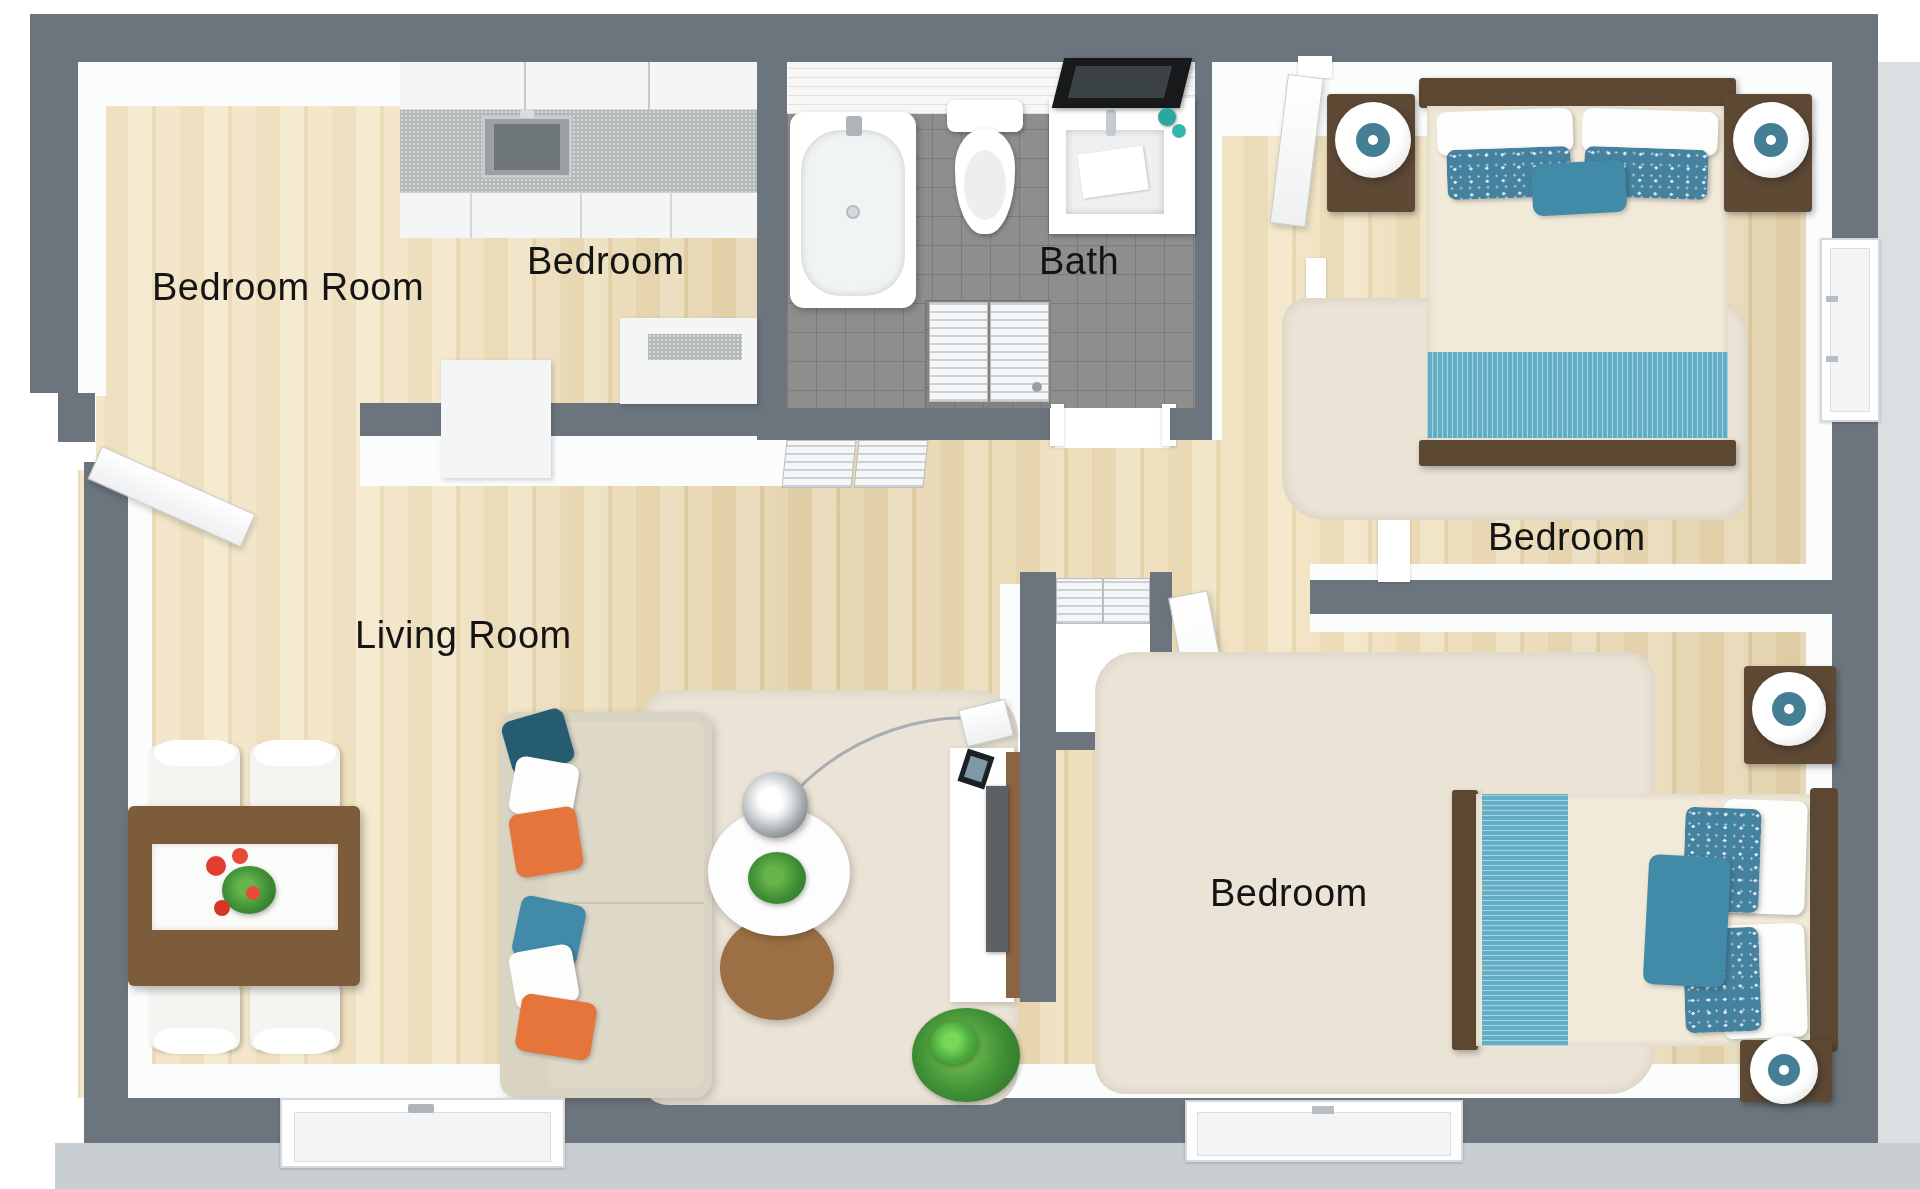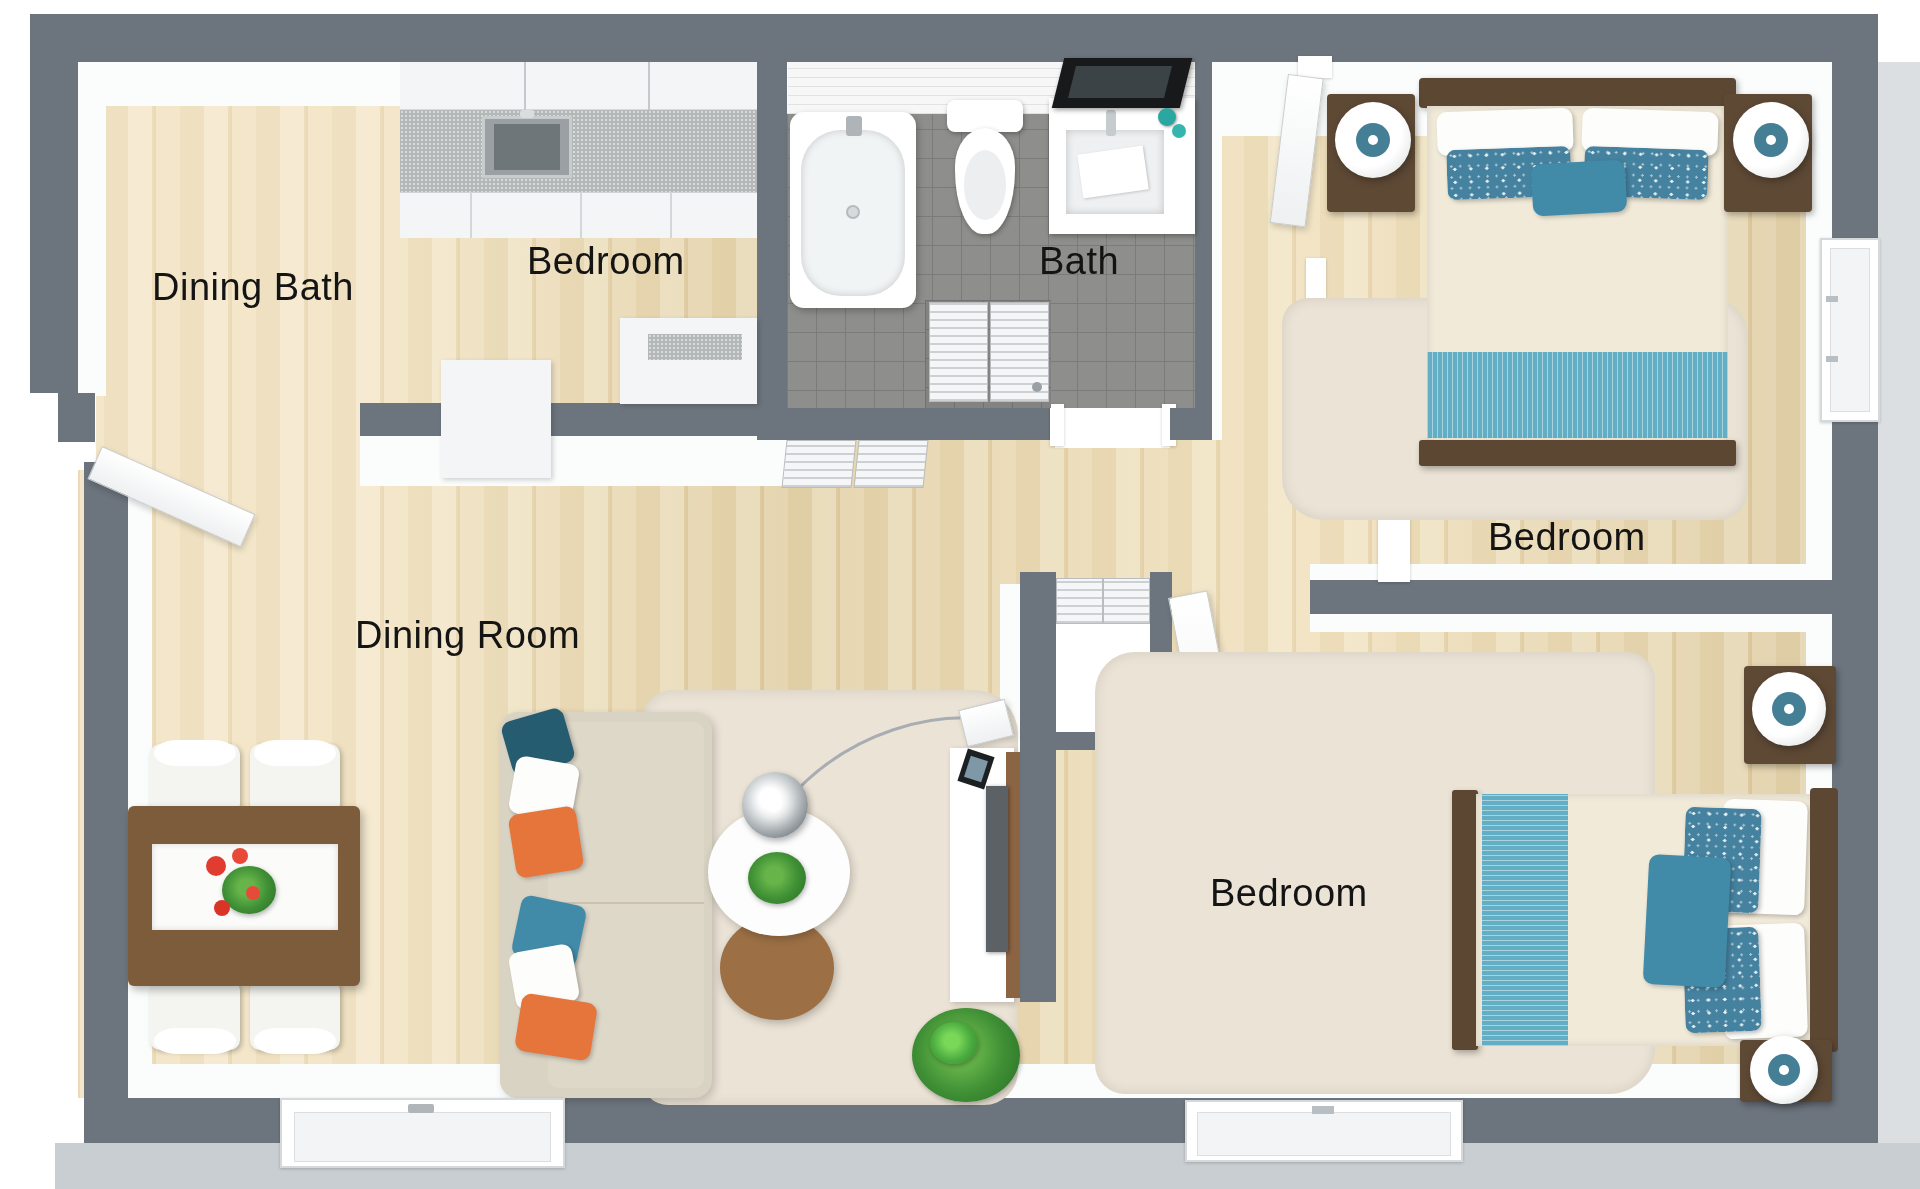--- a/index.html
+++ b/index.html
@@ -286,20 +286,20 @@
   <div style="left:962px;top:752px;width:28px;height:34px;background:#1d2022;transform:rotate(18deg);"></div>
   <div style="left:967px;top:758px;width:18px;height:22px;background:#7e98a8;transform:rotate(18deg);"></div>
 
   <div class="plant" style="left:912px;top:1008px;width:108px;height:94px;"></div>
   <div class="plant" style="left:930px;top:1022px;width:48px;height:42px;filter:brightness(1.2);"></div>
 
   <div class="frame" style="left:280px;top:1098px;width:285px;height:70px;border:2px solid #d5d9dc;"></div>
   <div style="left:294px;top:1112px;width:257px;height:50px;background:#f2f4f5;border:1px solid #dcdfe2;"></div>
   <div style="left:408px;top:1104px;width:26px;height:9px;background:#b0b5ba;border-radius:2px;"></div>
 
-  <div class="label" style="left:152px;top:266px;">Dining Bath</div>
+  <div class="label" style="left:152px;top:266px;">Bedroom Room</div>
   <div class="label" style="left:527px;top:240px;">Bedroom</div>
   <div class="label" style="left:1039px;top:240px;">Bath</div>
   <div class="label" style="left:1488px;top:516px;">Bedroom</div>
-  <div class="label" style="left:355px;top:614px;">Dining Room</div>
+  <div class="label" style="left:355px;top:614px;">Living Room</div>
   <div class="label" style="left:1210px;top:872px;">Bedroom</div>
 
 </div>
 
 </body></html>

